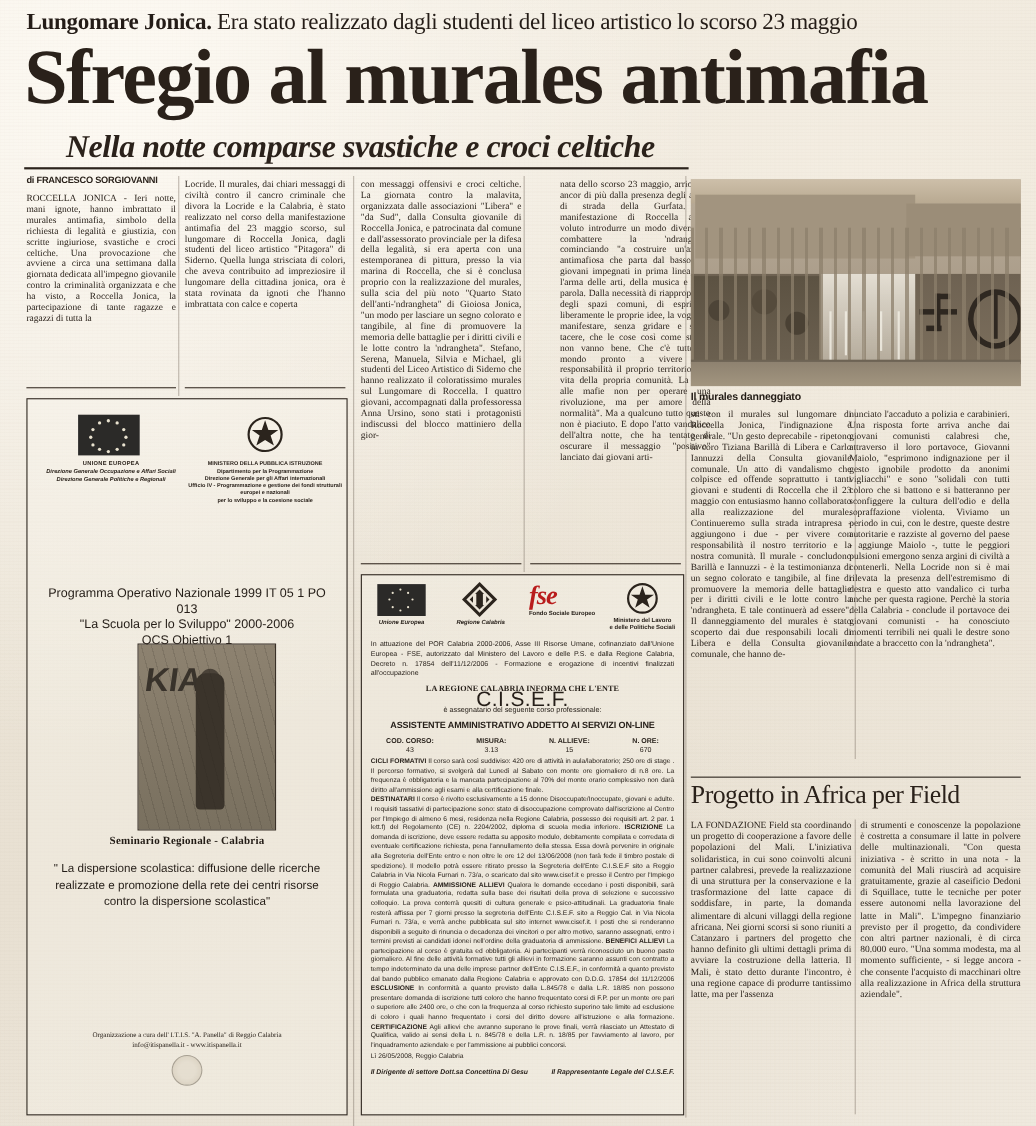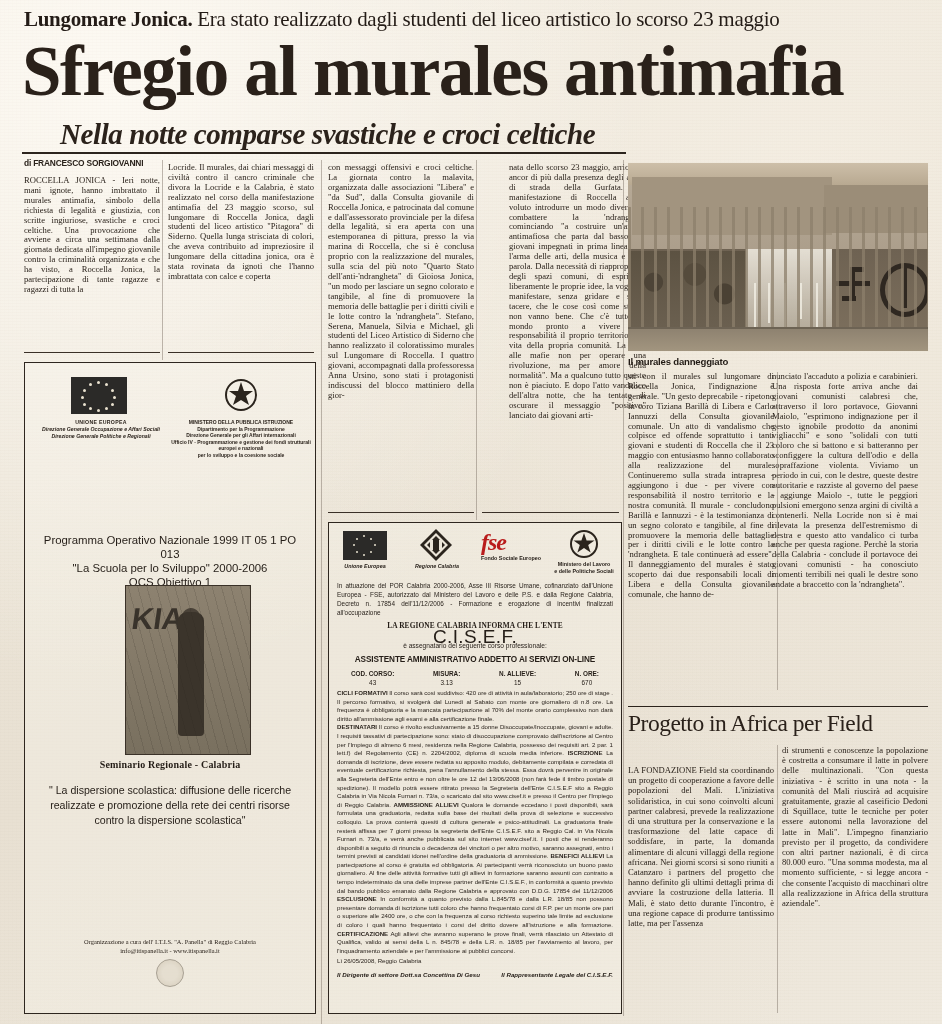--- a/index.html
+++ b/index.html
@@ -189,21 +189,21 @@
   .cis-fine b{font-weight:bold;}
   .cis-sign{display:flex;justify-content:space-between;margin-top:4px;
     font-family:"Liberation Sans",sans-serif;font-size:6.2px;font-weight:bold;font-style:italic;}
 
   
   .africa-rule{position:absolute;left:628px;top:706px;width:300px;height:1px;background:#2c241d;}
   .africa-title{
     position:absolute;left:628px;top:712px;width:310px;
     font-size:23.5px;line-height:1;letter-spacing:-.5px;white-space:nowrap;color:#2a211a;
   }
-  #a1{left:628px;top:745px;width:146px;margin-top:20px;}
+  #a1{left:628px;top:745px;width:146px;}
   #a2{left:782px;top:745px;width:146px;}
   .acol{
     position:absolute;font-size:8.6px;line-height:10.2px;text-align:justify;
     -webkit-hyphens:auto;hyphens:auto;color:#2a221b;
   }
 </style>
 </head>
 <body>
 
 <div class="paper"></div>

